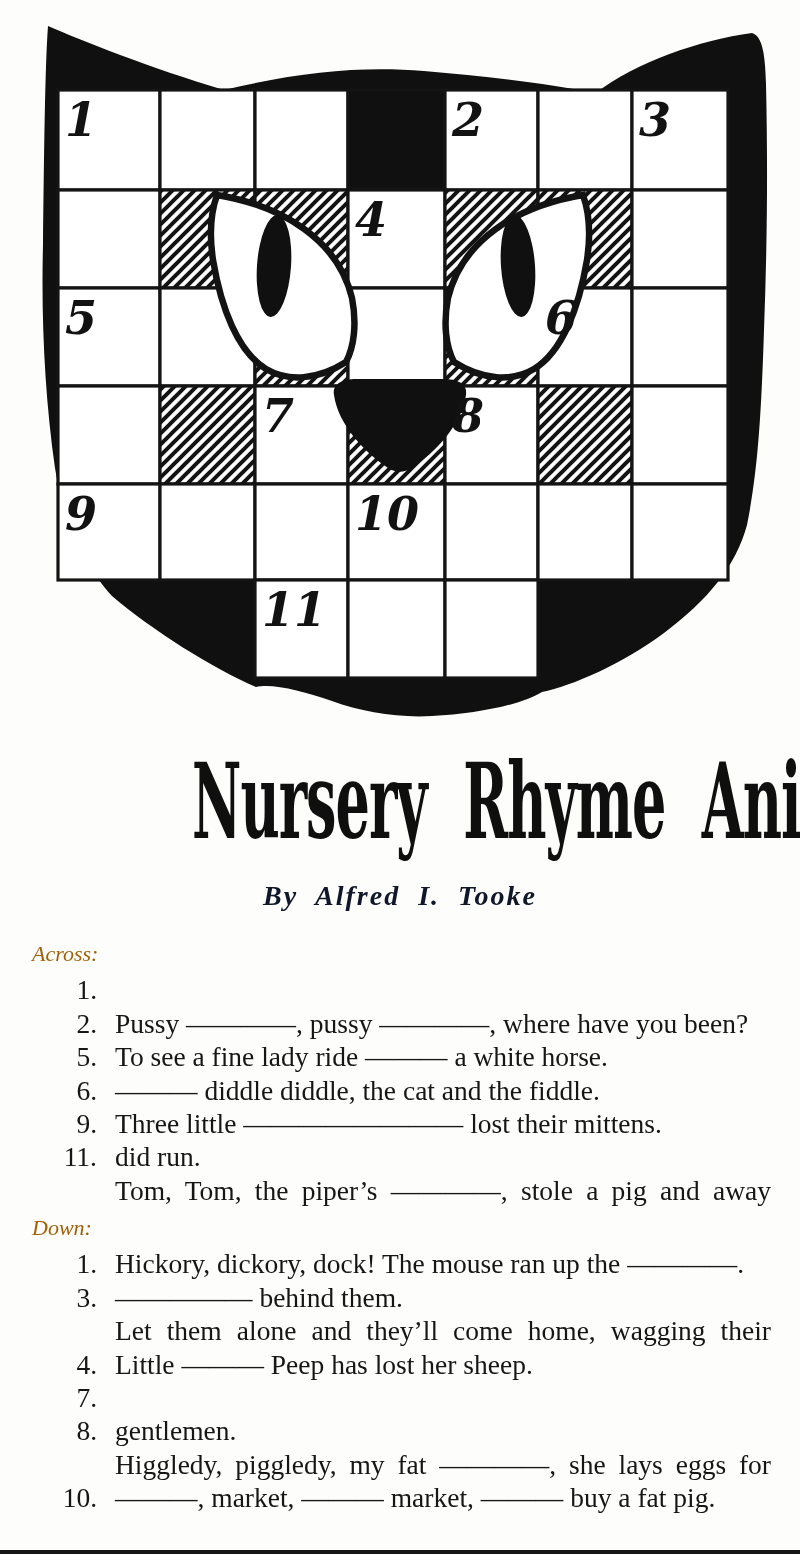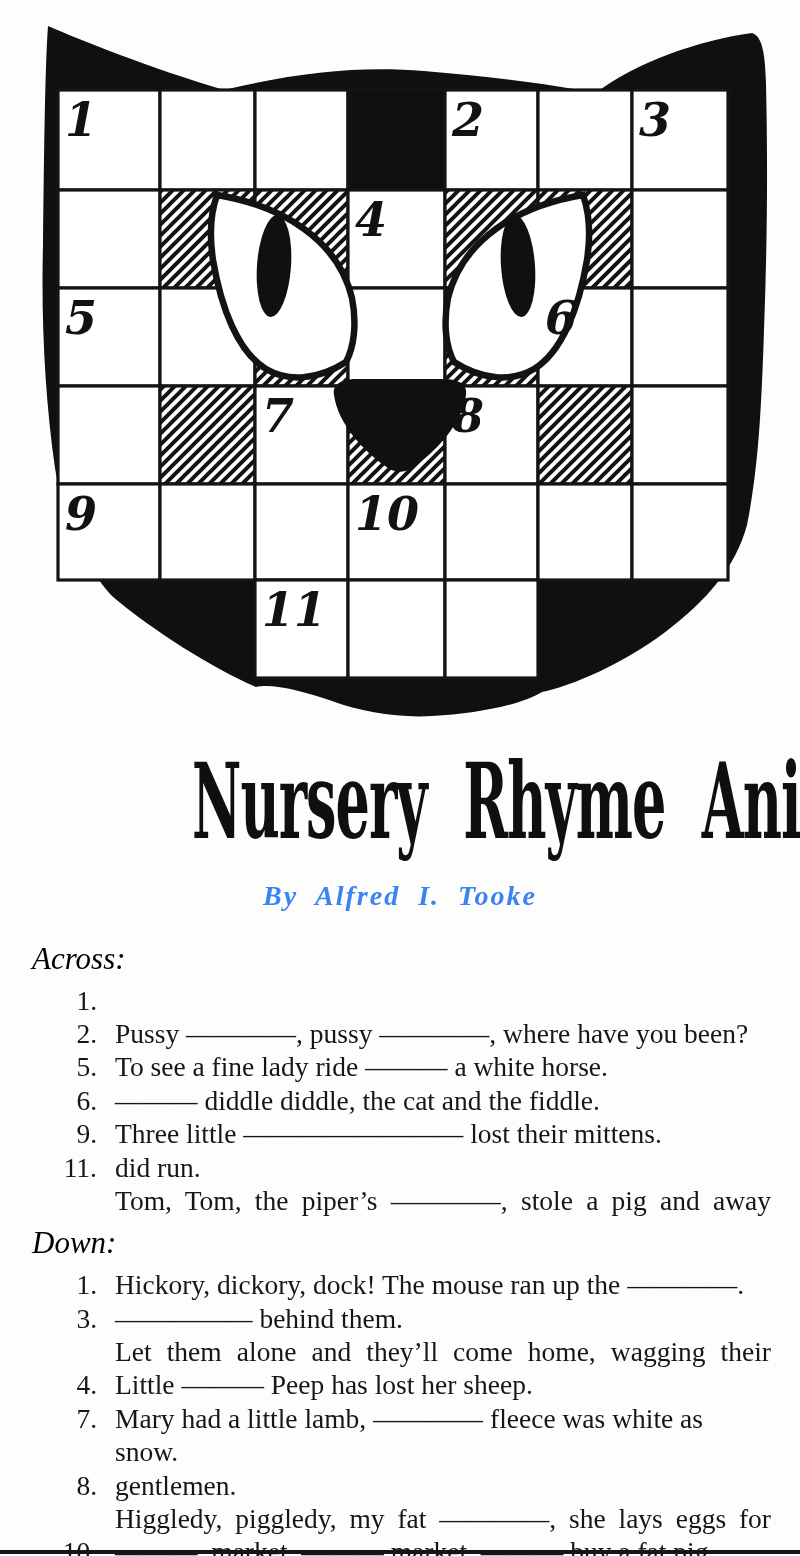--- a/index.html
+++ b/index.html
@@ -15,25 +15,25 @@
   }
   .title{
     position:absolute;top:750px;left:0;width:800px;text-align:center;
     font-family:"DejaVu Serif",serif;font-weight:bold;font-size:104px;line-height:1.0;
     letter-spacing:-2px;word-spacing:36px;white-space:nowrap;
     transform:scaleX(0.52);transform-origin:400px 0;color:#0f0f0f;
   }
   .byline{
     position:absolute;top:880px;left:0;width:800px;text-align:center;
     font-style:italic;font-weight:bold;font-size:28px;
-    letter-spacing:2px;word-spacing:9px;color:#3b82f6;
+    letter-spacing:2px;word-spacing:9px;color:#0f172a;
   }
   .clues{position:absolute;top:941px;left:30px;width:741px;}
   .section-heading{
-    font-style:italic;font-size:31px;line-height:1.15;margin:0 0 7px 2px;color:#000000;
+    font-style:italic;font-size:22px;line-height:1.15;margin:0 0 7px 2px;color:#a16207;
   }
   .section-heading.gap{margin-top:8px;}
   .clue{display:flex;font-size:27.5px;line-height:33.4px;color:#161616;}
   .clue .num{flex:none;width:67px;padding-right:18px;text-align:right;}
   .clue .txt{flex:1;min-width:0;}
   .clue .line{text-align:left;}
   .clue .line.j{text-align:justify;text-align-last:justify;}
   .bottom-rule{
     position:absolute;left:0;top:1550px;width:800px;height:4px;background:#151515;
   }
@@ -186,23 +186,20 @@
       </div>
     </div>
     <div class="clue">
       <span class="num">4.</span>
       <div class="txt">
         <div class="line">Little ——— Peep has lost her sheep.</div>
       </div>
     </div>
     <div class="clue">
       <span class="num">7.</span>
-      <div class="txt">
-        <div class="line">Mary had a little lamb, ———— fleece was white as snow.</div>
-      </div>
     </div>
     <div class="clue">
       <span class="num">8.</span>
       <div class="txt">
         <div class="line">gentlemen.</div>
         <div class="line j">Higgledy, piggledy, my fat ————, she lays eggs for</div>
       </div>
     </div>
     <div class="clue">
       <span class="num">10.</span>

